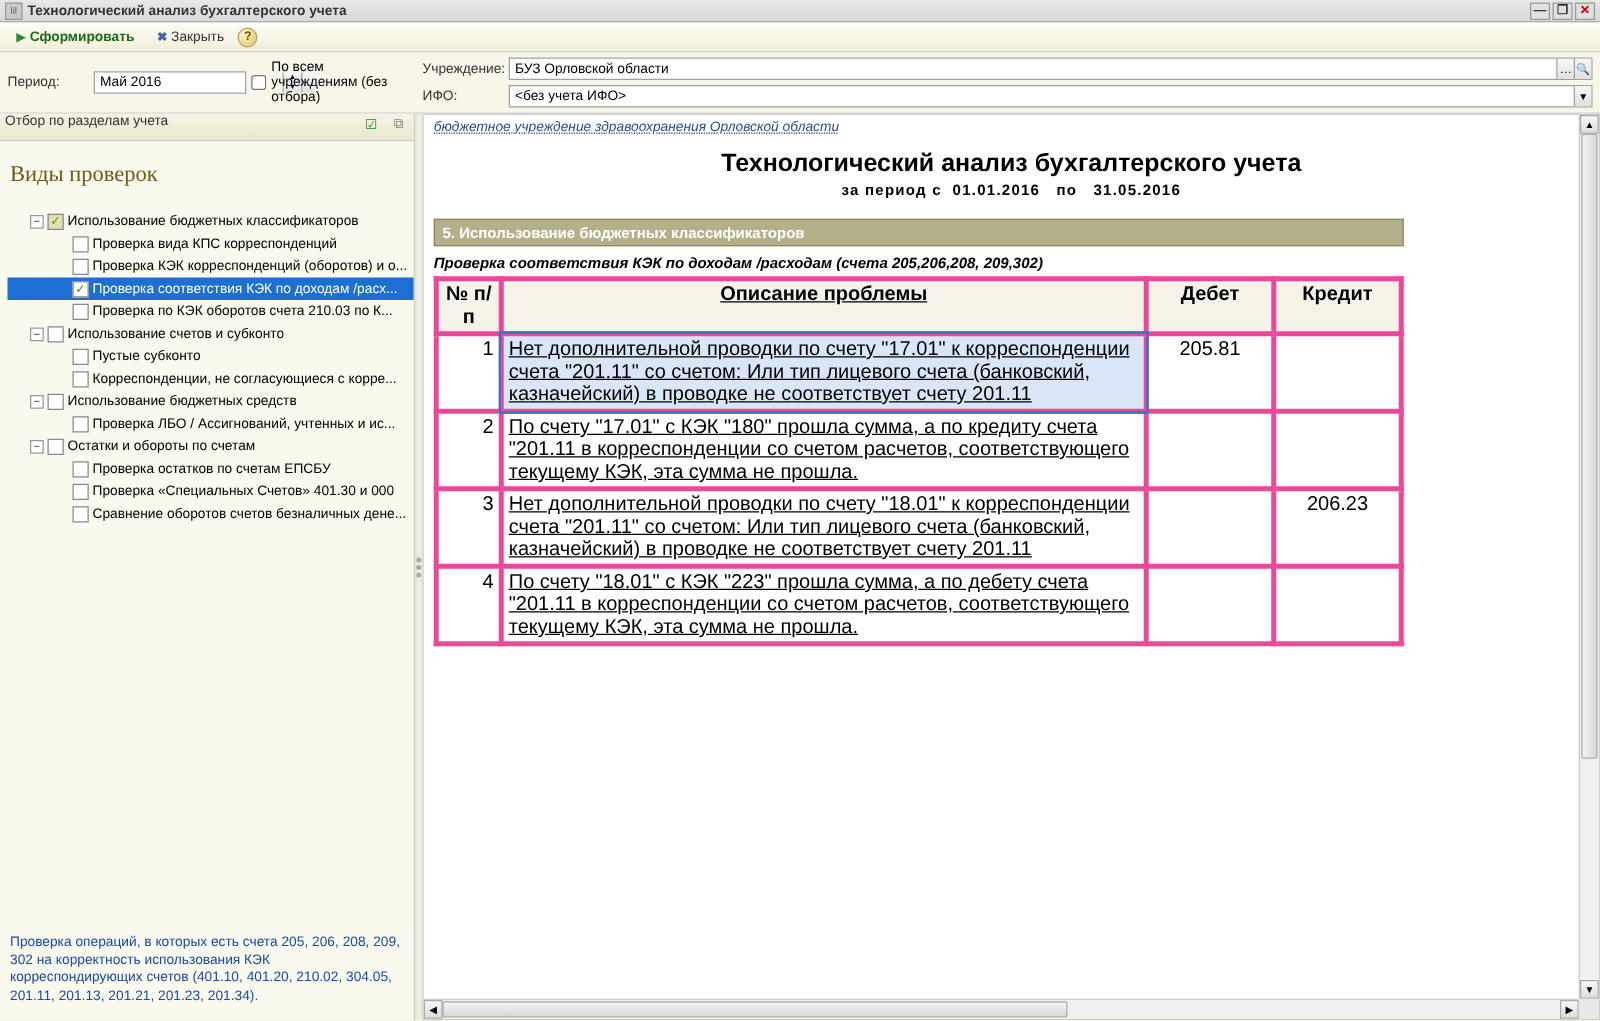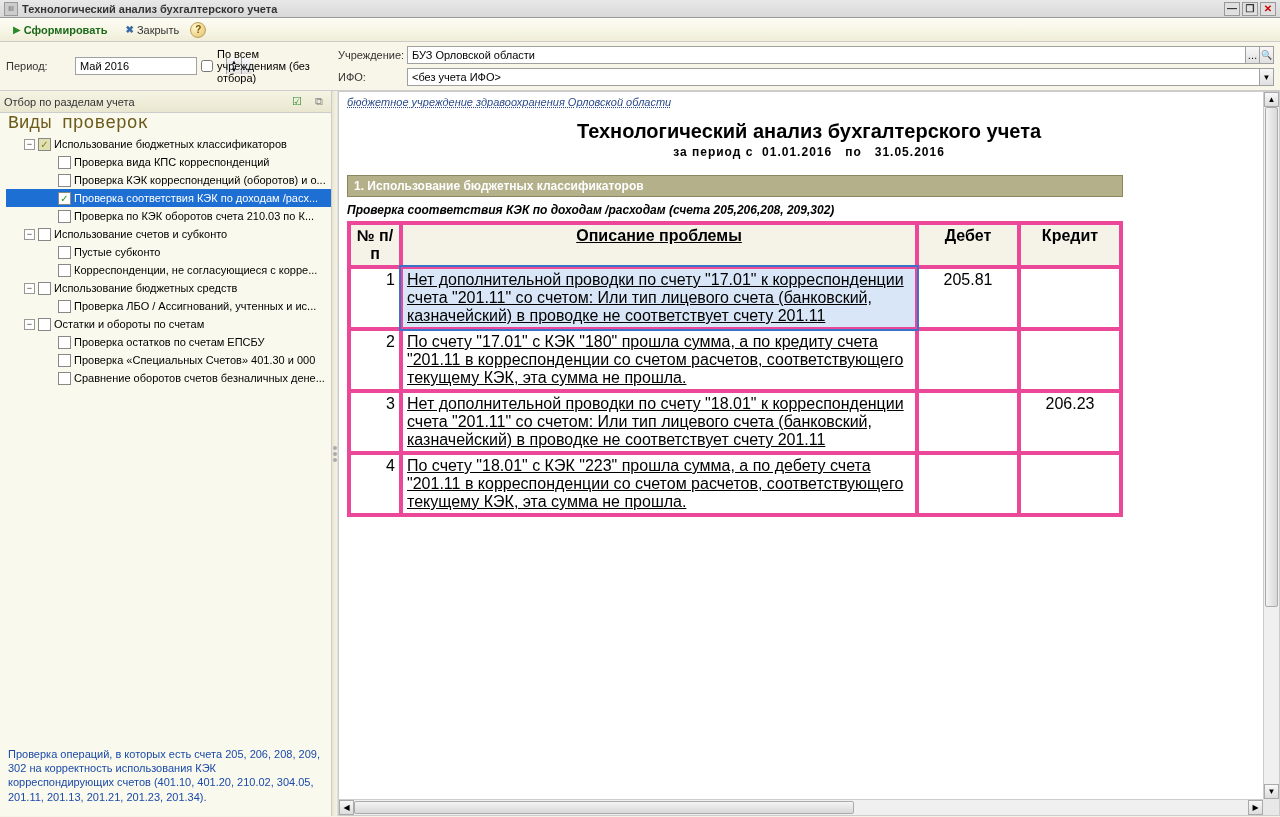--- a/index.html
+++ b/index.html
@@ -29,26 +29,26 @@
 .combo .dd { width:14px; height:16px; background:linear-gradient(#f8f8f8,#e0e0e0); border-left:1px solid #a0a0a0; display:flex;align-items:center;justify-content:center; cursor:pointer; font-size:8px; }
 .combo .dots { width:14px; height:16px; background:linear-gradient(#f8f8f8,#e0e0e0); border-left:1px solid #a0a0a0; display:flex;align-items:center;justify-content:center; cursor:pointer; font-size:10px; }
 .combo .q { width:14px; height:16px; background:linear-gradient(#f8f8f8,#e0e0e0); border-left:1px solid #a0a0a0; display:flex;align-items:center;justify-content:center; cursor:pointer; font-size:9px; color:#555;}
 .spin-btns { display:flex; flex-direction:column; height:16px; border-left:1px solid #a0a0a0; }
 .spin { width:14px; height:8px; background:linear-gradient(#f8f8f8,#e0e0e0); display:flex;align-items:center;justify-content:center; font-size:6px; cursor:pointer; }
 .checkrow { display:flex; align-items:center; gap:4px; font-size:11px; }
 .checkrow input { width:12px; height:12px; }
 
 .main { display:flex; height: calc(817px - 18px - 24px - 50px); }
 .sidebar { width:332px; background:#faf9ed; border-right:1px solid #ccc; display:flex; flex-direction:column; position:relative; }
-.sidebar-toolbar { height:22px; background:linear-gradient(#f5f3e3,#eae7d0); border-bottom:1px solid #ccc; display:flex; align-items:center; padding:0 4px; gap:6px; }
+.sidebar-toolbar { height:22px; background:linear-gradient(#f5f3e3,#eae7d0); border-bottom:1px solid #ccc; display:flex; padding:0 4px; gap:6px; }
 .sb-label { font-size:11px; color:#333; }
 .sb-icon { width:16px; height:16px; display:flex;align-items:center;justify-content:center; cursor:pointer; font-size:11px; }
 .sb-icon.check { color:#2a8a2a; }
 .sb-icon.copy { color:#888; }
-.sidebar-title { padding:0 8px; font-family: Liberation Mono, monospace; font-size:18px; color:#6b5a1a; }
+.sidebar-title { padding:16px 8px; font-family: Liberation Serif, serif; font-size:18px; color:#6b5a1a; }
 .tree { flex:1; overflow:auto; padding:2px 0 2px 6px; }
 .tree-row { display:flex; align-items:center; height:18px; gap:3px; padding-left:2px; font-size:11px; cursor:pointer; white-space:nowrap; overflow:hidden; text-overflow:ellipsis; }
 .tree-row .expander { width:11px; height:11px; border:1px solid #999; background:#fff; display:flex;align-items:center;justify-content:center; font-size:9px; line-height:9px; color:#333; }
 .tree-row .chk { width:13px; height:13px; border:1px solid #888; background:#fff; display:flex;align-items:center;justify-content:center; font-size:10px; color:#2a8a2a; }
 .tree-row .chk.checked::after { content:"✓"; }
 .tree-row .chk.partial { background:#e0e0b0; }
 .tree-row .chk.partial::after { content:"✓"; color:#808020; }
 .tree-row.level1 { padding-left:18px; }
 .tree-row.level2 { padding-left:52px; }
 .tree-row.selected { background:#1e6fd4; color:#fff; }
@@ -222,21 +222,21 @@
       <div class="piv"></div>
   </div>
 
   <div class="content">
     <div class="content-scroll">
       <div class="org-line">бюджетное учреждение здравоохранения Орловской области</div>
       <div class="report-title">Технологический анализ бухгалтерского учета</div>
       <div class="report-period">
         <span>за период с</span>&nbsp;&nbsp;<span>01.01.2016</span>&nbsp;&nbsp;&nbsp;<span>по</span>&nbsp;&nbsp;&nbsp;<span>31.05.2016</span>
       </div>
-      <div class="section-head" style="width:776px">1. Использование бюджетных классификаторов</div>
+      <div class="section-head" style="width:776px">5. Использование бюджетных классификаторов</div>
       <div class="check-title">Проверка соответствия КЭК по доходам /расходам (счета 205,206,208, 209,302)</div>
       <table class="table">
         <thead>
           <tr>
             <th class="col-n">№ п/п</th>
             <th class="col-desc">Описание проблемы</th>
             <th class="col-num">Дебет</th>
             <th class="col-num">Кредит</th>
           </tr>
         </thead>

